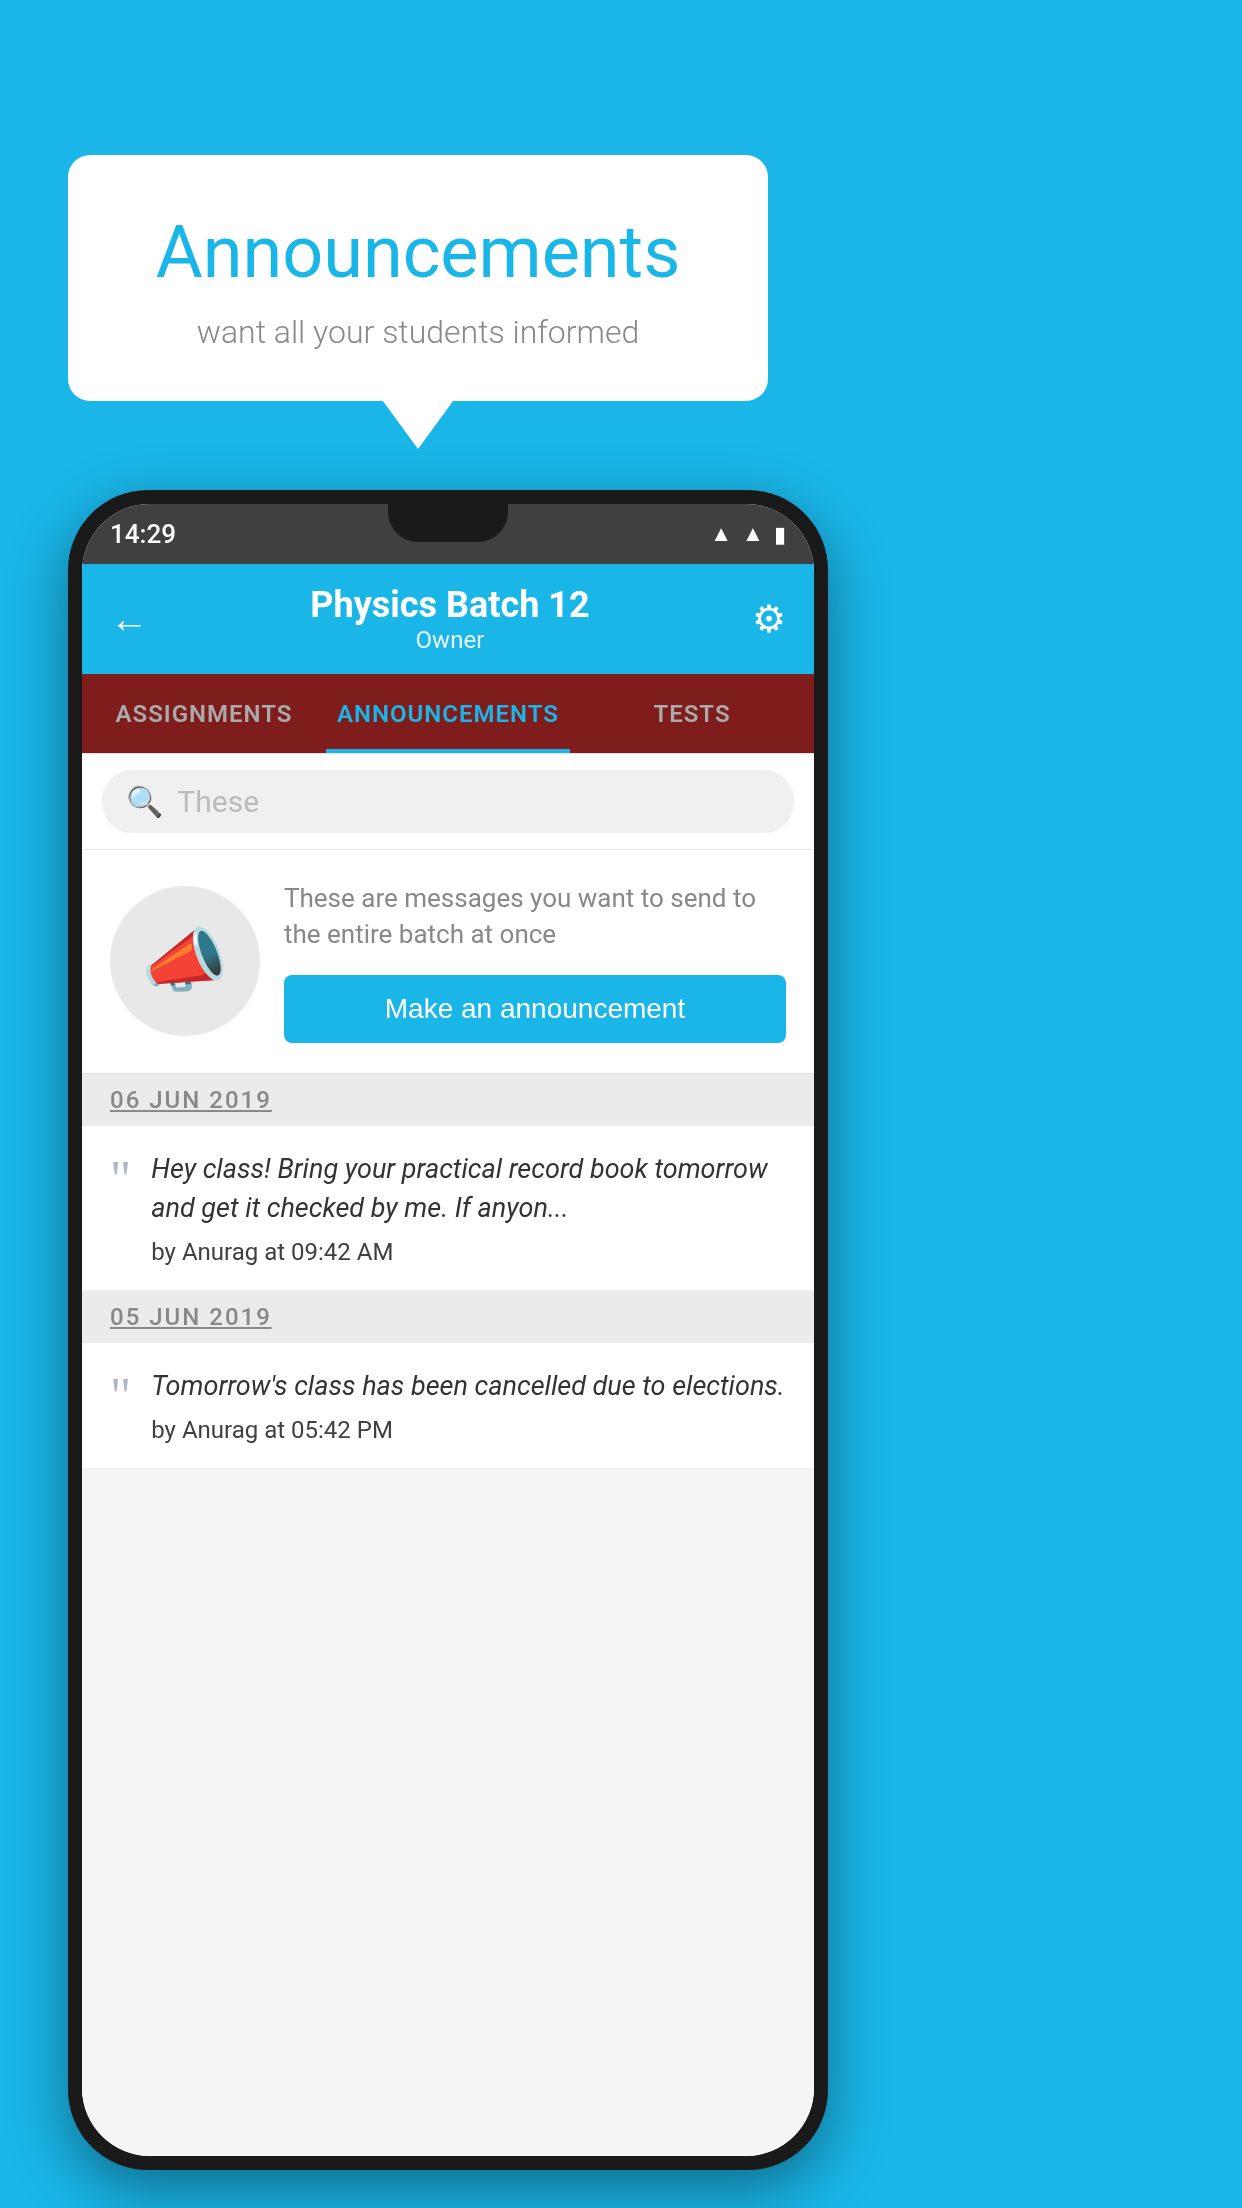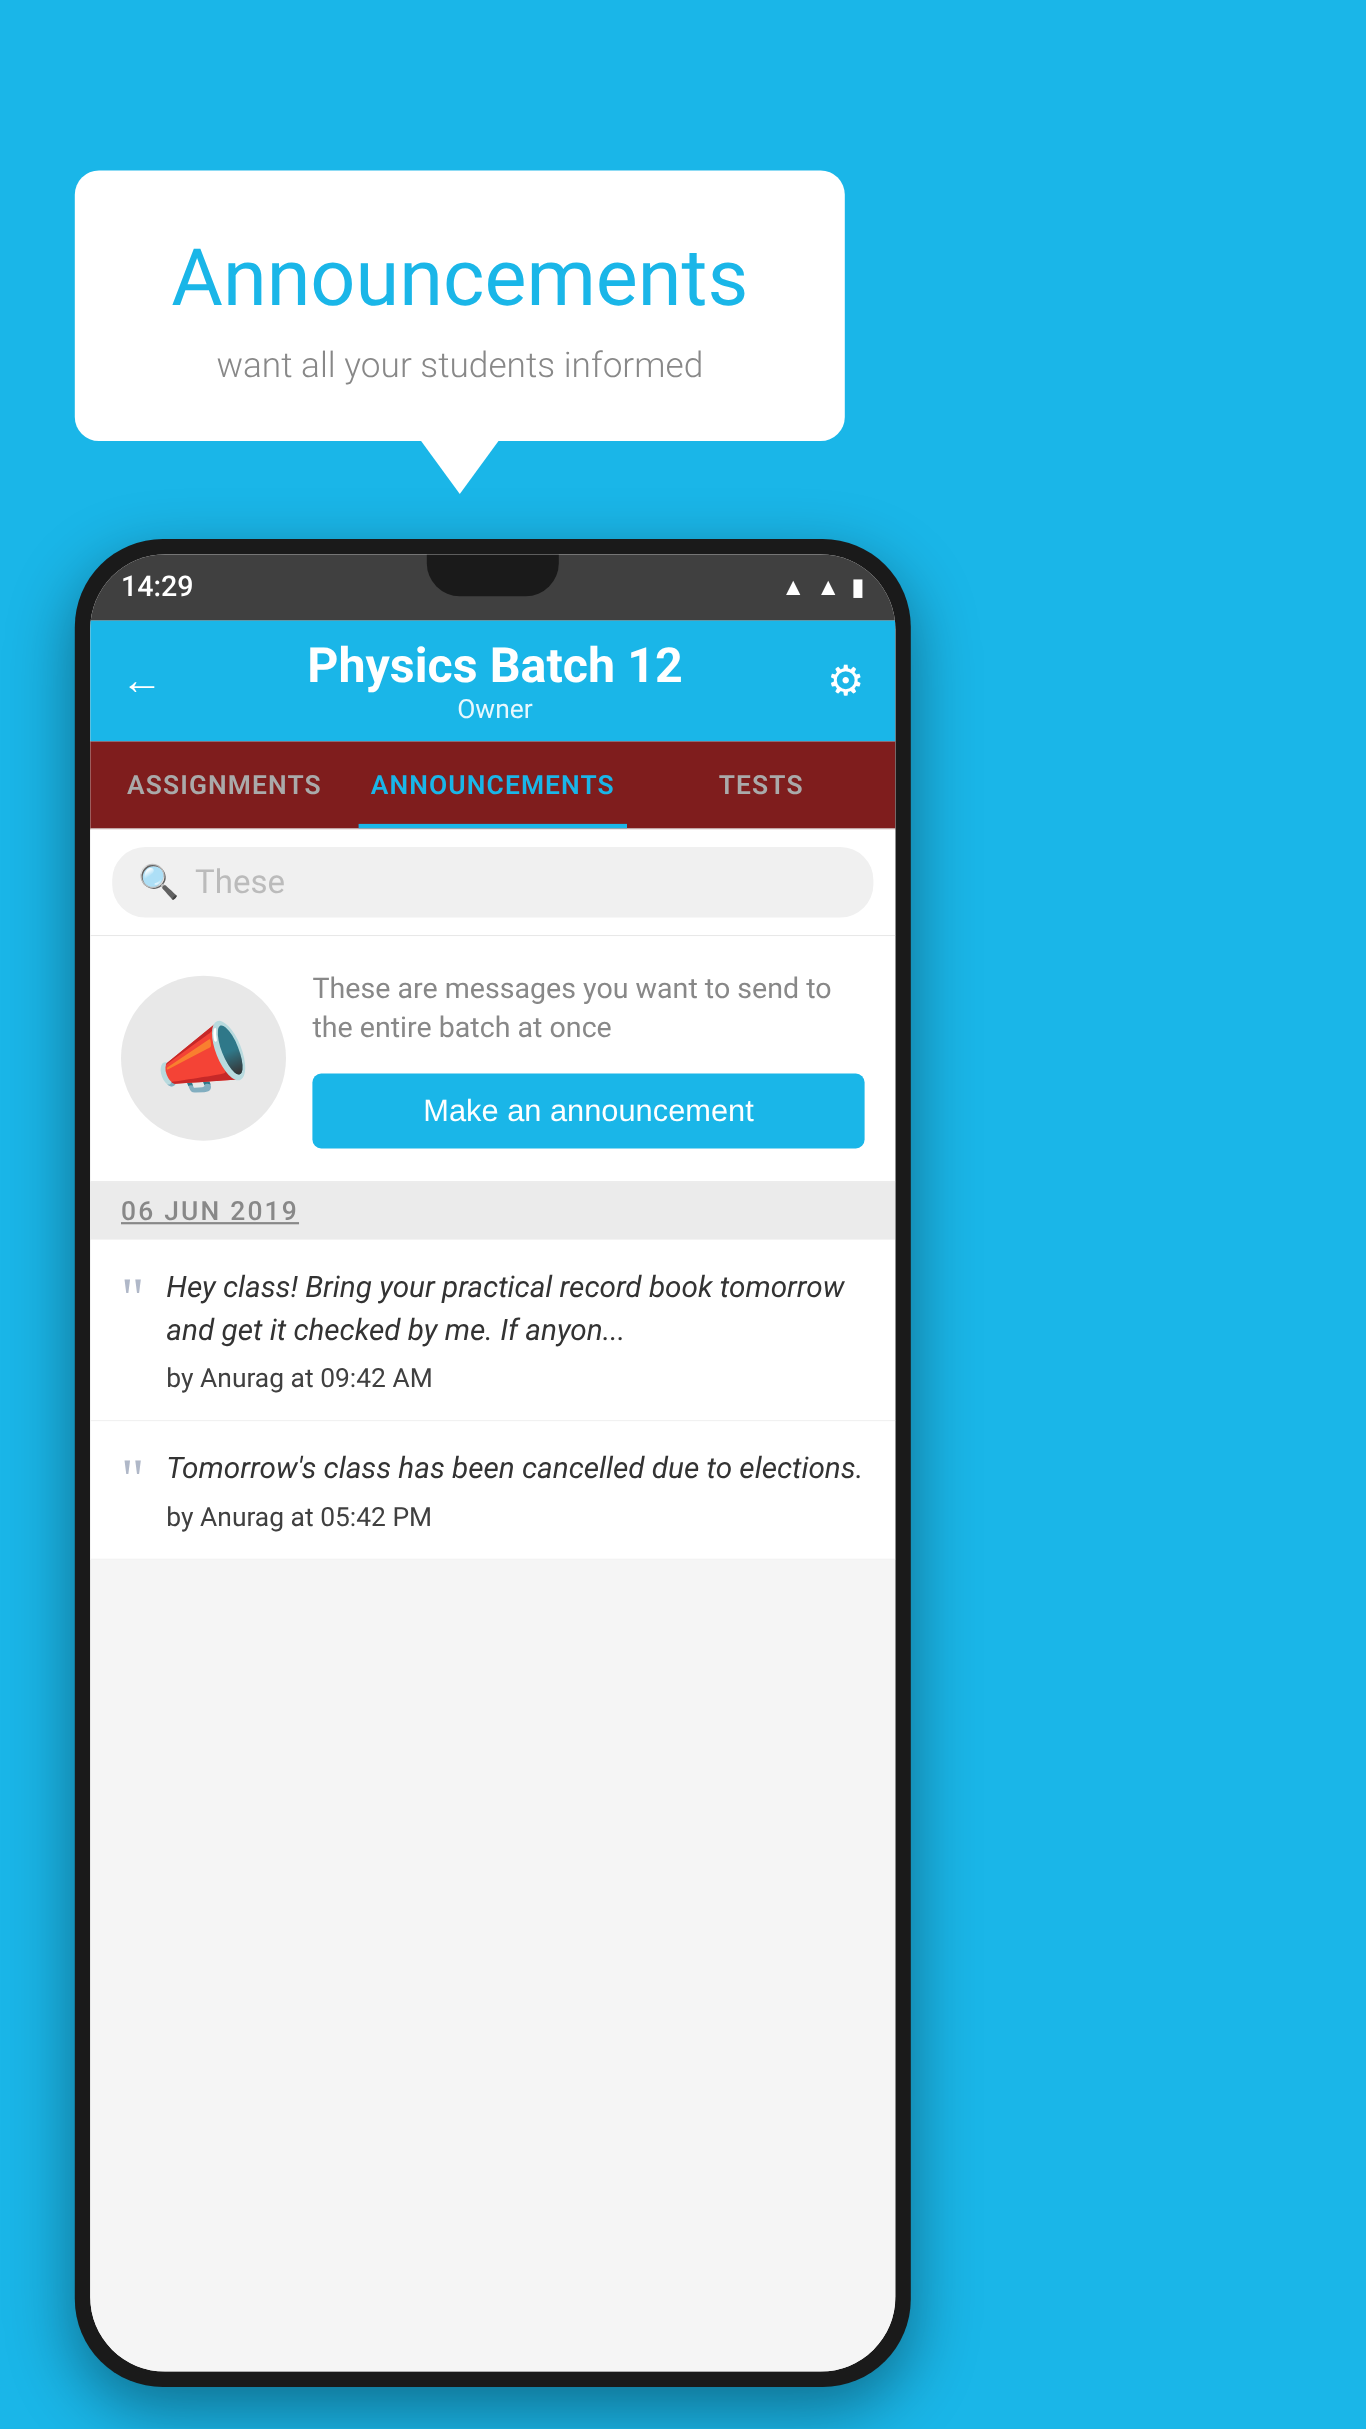--- a/index.html
+++ b/index.html
@@ -121,21 +121,21 @@
     .back-arrow {
       color: white;
       font-size: 38px;
       cursor: pointer;
     }
     .header-center {
       text-align: center;
     }
     .header-title {
       color: white;
-      font-size: 44px;
+      font-size: 36px;
       font-weight: 700;
     }
     .header-subtitle {
       color: rgba(255,255,255,0.9);
       font-size: 24px;
       font-weight: 400;
     }
     .gear-icon {
       color: white;
       font-size: 38px;
@@ -363,20 +363,21 @@
         <div class="date-separator">06  JUN  2019</div>
 
         <div class="announcement-item">
           <div class="quote-icon">"</div>
           <div class="announcement-content">
             <div class="announcement-text">Hey class! Bring your practical record book tomorrow and get it checked by me. If anyon...</div>
             <div class="announcement-meta">by Anurag at 09:42 AM</div>
           </div>
         </div>
 
+        <div class="date-separator">05  JUN  2019</div>
 
         <div class="announcement-item">
           <div class="quote-icon">"</div>
           <div class="announcement-content">
             <div class="announcement-text">Tomorrow's class has been cancelled due to elections.</div>
             <div class="announcement-meta">by Anurag at 05:42 PM</div>
           </div>
         </div>
 
       </div>

